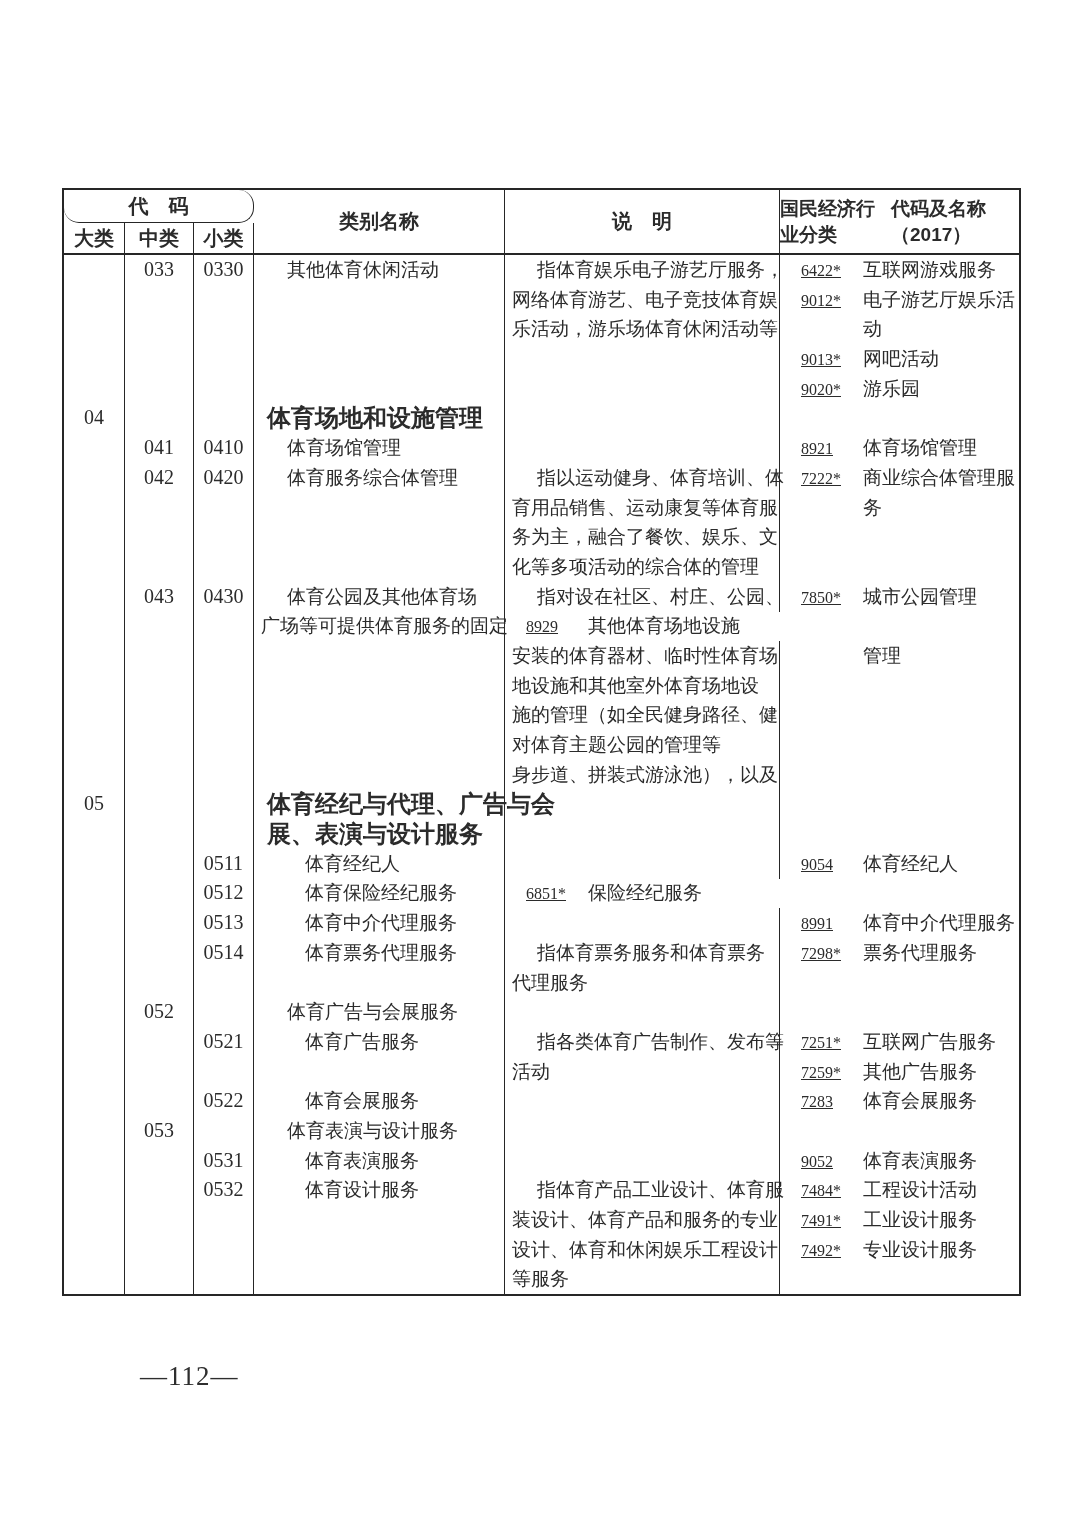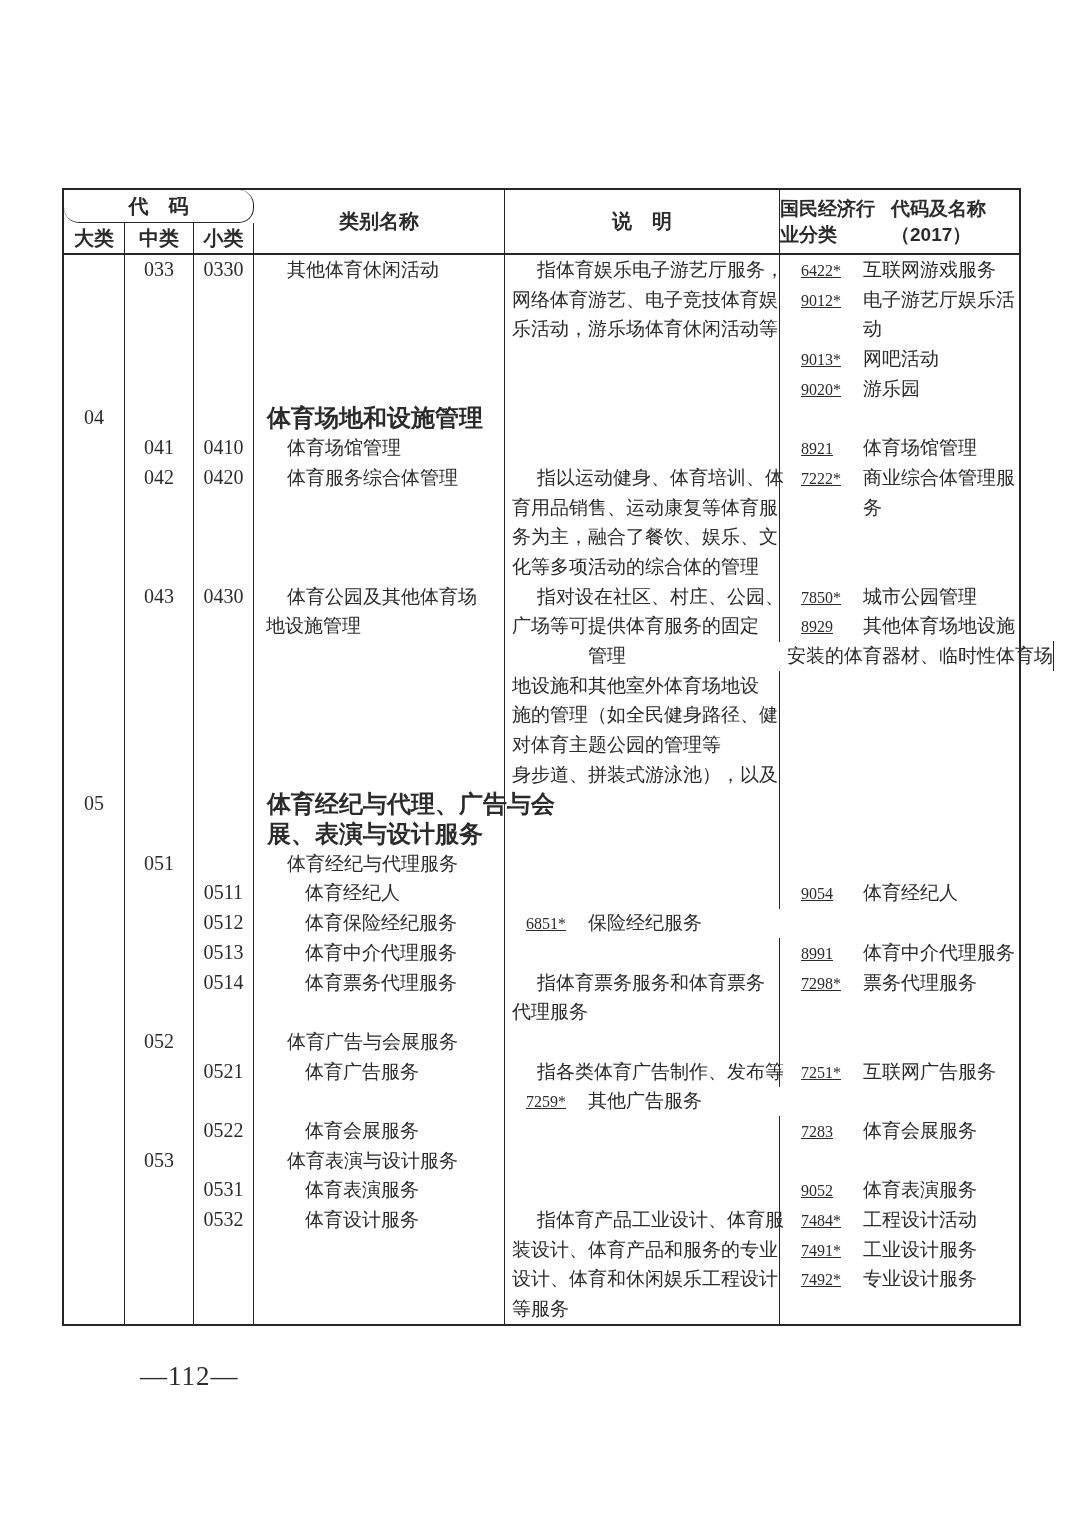--- a/index.html
+++ b/index.html
@@ -159,31 +159,30 @@
         <div class="c rr code">043</div>
         <div class="c rr code">0430</div>
         <div class="c rr name lvl1">体育公园及其他体育场</div>
         <div class="c rr desc first">指对设在社区、村庄、公园、</div>
         <div class="c ind"><span class="icode">7850*</span><span>城市公园管理</span></div>
       </div>
       <div class="row">
         <div class="c rr code"></div>
         <div class="c rr code"></div>
         <div class="c rr code"></div>
-        <div class="c rr name cont">地设施管理</div>
         <div class="c rr desc">广场等可提供体育服务的固定</div>
         <div class="c ind"><span class="icode">8929</span><span>其他体育场地设施</span></div>
       </div>
       <div class="row">
         <div class="c rr code"></div>
         <div class="c rr code"></div>
         <div class="c rr code"></div>
         <div class="c rr name cont"></div>
+        <div class="c rr desc">安装的体育器材、临时性体育场</div>
         <div class="c ind"><span class="icode"></span><span>管理</span></div>
-        <div class="c rr desc">安装的体育器材、临时性体育场</div>
       </div>
       <div class="row">
         <div class="c rr code"></div>
         <div class="c rr code"></div>
         <div class="c rr code"></div>
         <div class="c rr name cont"></div>
         <div class="c rr desc">地设施和其他室外体育场地设</div>
         <div class="c ind"></div>
       </div>
       <div class="row">
@@ -216,28 +215,20 @@
         <div class="c rr code"></div>
         <div class="c rr name lvl0">体育经纪与代理、广告与会</div>
         <div class="c rr desc"></div>
         <div class="c ind"></div>
       </div>
       <div class="row">
         <div class="c rr code"></div>
         <div class="c rr code"></div>
         <div class="c rr code"></div>
         <div class="c rr name lvl0">展、表演与设计服务</div>
-        <div class="c rr desc"></div>
-        <div class="c ind"></div>
-      </div>
-      <div class="row">
-        <div class="c rr code"></div>
-        <div class="c rr code">051</div>
-        <div class="c rr code"></div>
-        <div class="c rr name lvl1">体育经纪与代理服务</div>
         <div class="c rr desc"></div>
         <div class="c ind"></div>
       </div>
       <div class="row">
         <div class="c rr code"></div>
         <div class="c rr code"></div>
         <div class="c rr code">0511</div>
         <div class="c rr name lvl2">体育经纪人</div>
         <div class="c rr desc"></div>
         <div class="c ind"><span class="icode">9054</span><span>体育经纪人</span></div>
@@ -287,20 +278,21 @@
         <div class="c rr code">0521</div>
         <div class="c rr name lvl2">体育广告服务</div>
         <div class="c rr desc first">指各类体育广告制作、发布等</div>
         <div class="c ind"><span class="icode">7251*</span><span>互联网广告服务</span></div>
       </div>
       <div class="row">
         <div class="c rr code"></div>
         <div class="c rr code"></div>
         <div class="c rr code"></div>
         <div class="c rr name cont"></div>
+        <div class="c rr desc">活动</div>
         <div class="c ind"><span class="icode">7259*</span><span>其他广告服务</span></div>
       </div>
       <div class="row">
         <div class="c rr code"></div>
         <div class="c rr code"></div>
         <div class="c rr code">0522</div>
         <div class="c rr name lvl2">体育会展服务</div>
         <div class="c rr desc"></div>
         <div class="c ind"><span class="icode">7283</span><span>体育会展服务</span></div>
       </div>

